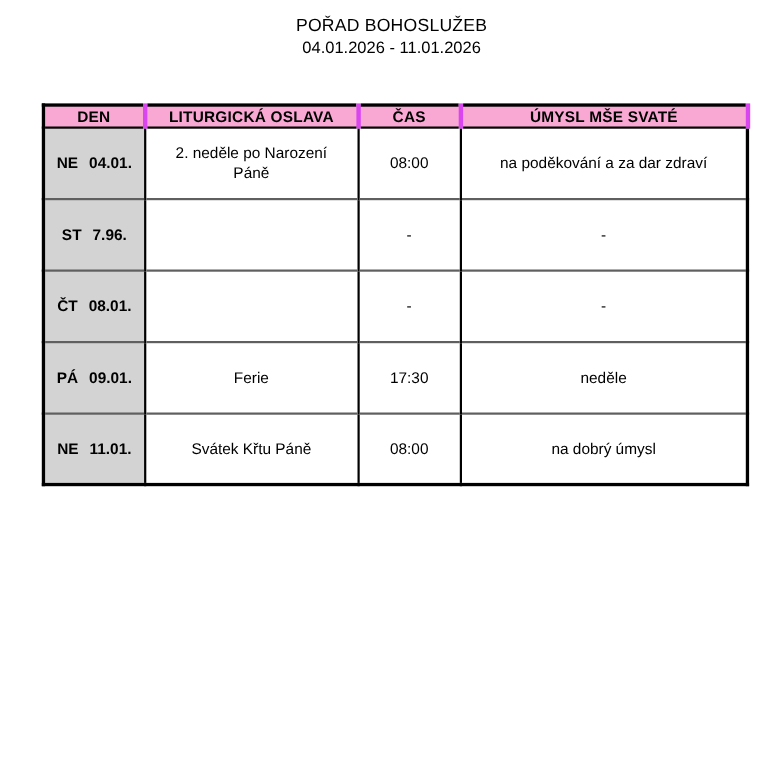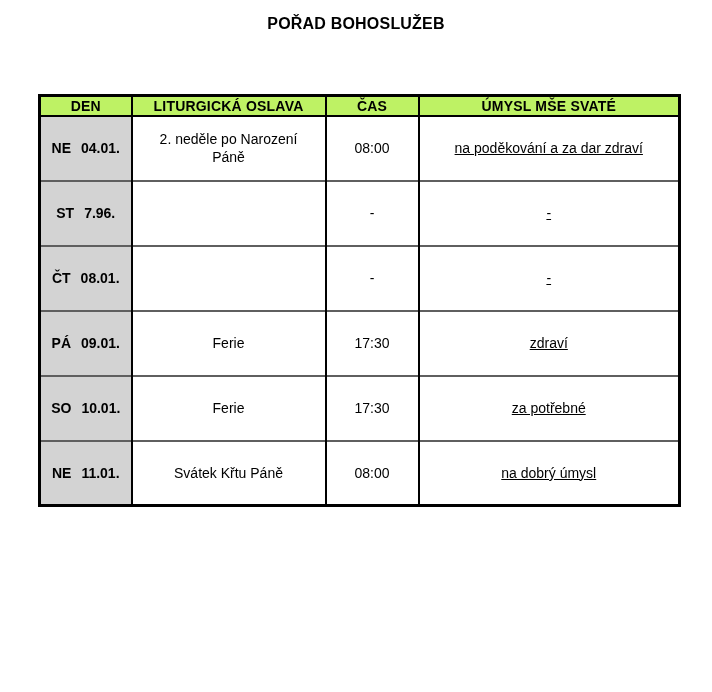--- a/index.html
+++ b/index.html
@@ -13,21 +13,21 @@
     overflow: hidden;
   }
   .titles {
     position: absolute;
     top: 14px;
     left: 0;
     width: 712px;
     text-align: center;
   }
   .title-line {
-    font-weight: bold;
+    font-weight: normal;
     font-size: 16px;
     line-height: 20px;
     letter-spacing: 0.2px;
     text-align: center;
   }
   .date-line {
     font-weight: normal;
     font-size: 15px;
     line-height: 20px;
   }
@@ -38,28 +38,28 @@
     width: 640px;
     border-collapse: collapse;
     table-layout: fixed;
     border: 3px solid #000000;
   }
   col.c-den   { width: 92px; }
   col.c-osl   { width: 194px; }
   col.c-cas   { width: 93px; }
   col.c-umysl { width: 261px; }
   th {
-    background: #bef264;
+    background: #f9a8d4;
     font-size: 14px;
     font-weight: bold;
     height: 20px;
     text-align: center;
     vertical-align: middle;
     border-left: 2px solid #000000;
-    border-right: 1px solid #d946ef;
+    border-right: 4px solid #d946ef;
     border-bottom: 2px solid #000000;
     letter-spacing: 0.2px;
   }
   td {
     height: 65px;
     font-size: 14px;
     text-align: center;
     vertical-align: middle;
     border-left: 2px solid #000000;
     border-right: 2px solid #000000;
@@ -71,27 +71,28 @@
   td.den {
     background: #d3d3d3;
     font-weight: bold;
     white-space: nowrap;
   }
   td.den .day-abbr { margin-right: 10px; }
   td.celebration {
     padding: 0 14px;
     line-height: 18px;
   }
-  td.intention { padding: 0 8px; text-decoration: underline; }
+  td.intention { padding: 0 8px; }
 </style>
 </head>
 <body>
 
 <div class="titles">
   <div class="title-line">POŘAD BOHOSLUŽEB</div>
+  <div class="date-line">04.01.2026 - 11.01.2026</div>
 </div>
 
 <table class="schedule">
   <colgroup>
     <col class="c-den">
       <col class="c-osl">
       <col class="c-cas">
       <col class="c-umysl">
   </colgroup>
   <thead>
@@ -118,27 +119,21 @@
     <tr>
       <td class="den"><span class="day-abbr">ČT</span><span>08.01.</span></td>
       <td class="celebration"></td>
       <td class="time">-</td>
       <td class="intention">-</td>
     </tr>
     <tr>
       <td class="den"><span class="day-abbr">PÁ</span><span>09.01.</span></td>
       <td class="celebration">Ferie</td>
       <td class="time">17:30</td>
-      <td class="intention">zdraví</td>
-    </tr>
-    <tr>
-      <td class="den"><span class="day-abbr">SO</span><span>10.01.</span></td>
-      <td class="celebration">Ferie</td>
-      <td class="time">17:30</td>
-      <td class="intention">za potřebné</td>
+      <td class="intention">neděle</td>
     </tr>
     <tr>
       <td class="den"><span class="day-abbr">NE</span><span>11.01.</span></td>
       <td class="celebration">Svátek Křtu Páně</td>
       <td class="time">08:00</td>
       <td class="intention">na dobrý úmysl</td>
     </tr>
   </tbody>
 </table>
 

